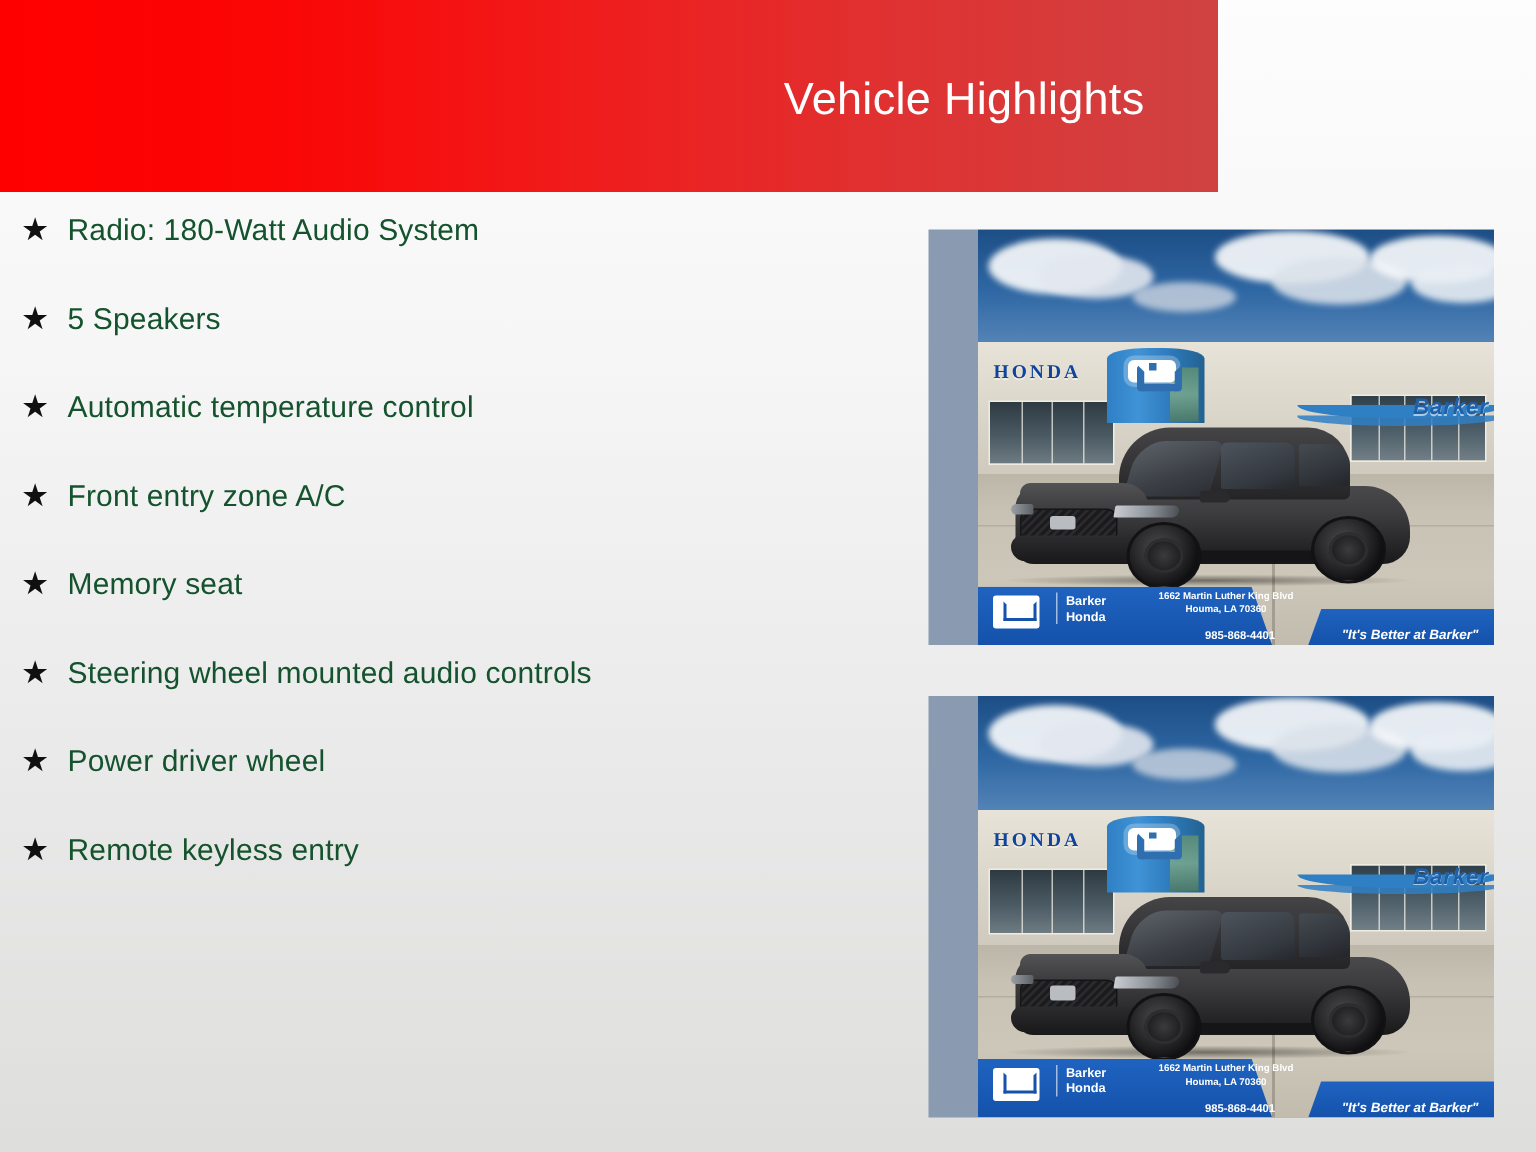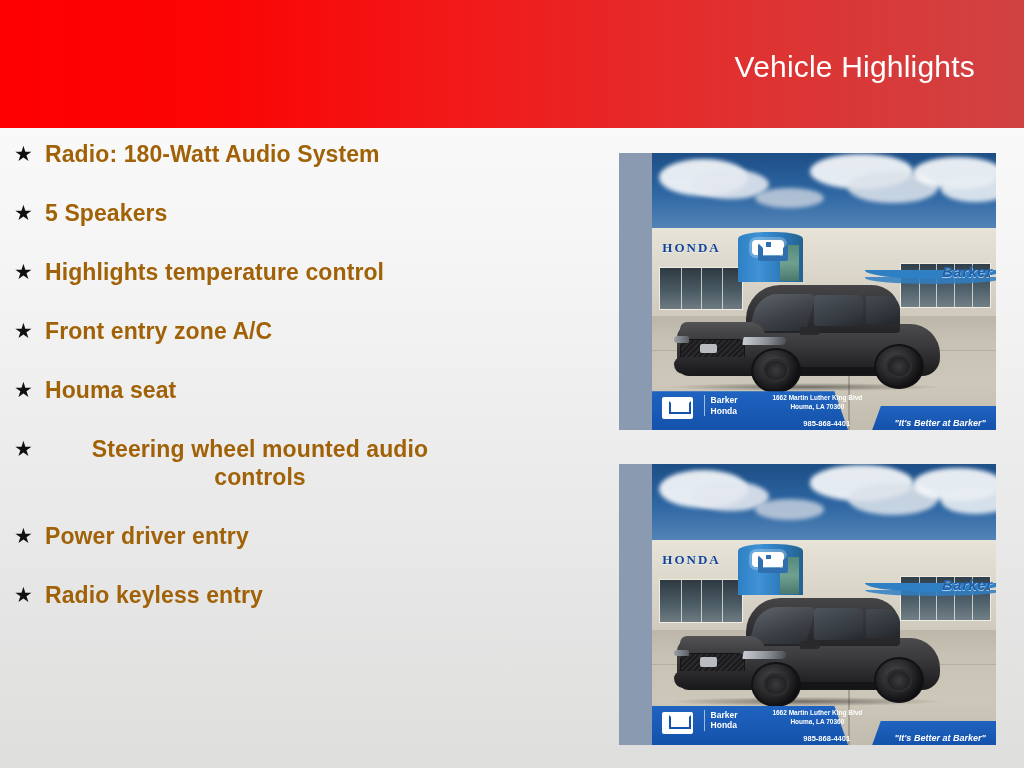--- a/index.html
+++ b/index.html
@@ -16,21 +16,21 @@
   .slide {
     position: relative;
     width: 1024px;
     height: 768px;
   }
 
   
   .header-banner {
     position: absolute;
     left: 0; top: 0;
-    width: 1024px; height: 128px;
+    width: 812px; height: 128px;
     background: linear-gradient(90deg, #ff0000 0%, #fb0505 22%, #f01c1c 48%, #df3232 74%, #d04242 100%);
   }
   .header-title {
     position: absolute;
     right: 49px;
     top: 50px;
     font-size: 30px;
     font-weight: 400;
     color: #ffffff;
     letter-spacing: 0.2px;
@@ -55,25 +55,24 @@
   }
   .bullet-star {
     flex: 0 0 auto;
     font-size: 21px;
     line-height: 28px;
     color: #101010;
     width: 31px;
   }
   .feature-text {
     flex: 1 1 auto;
-    font-size: 23px;
+    font-size: 20px;
     line-height: 28px;
-    color: #a16207;
+    color: #14532d;
     letter-spacing: 0.1px;
-    font-weight: bold;
   }
 
   
   .photo {
     position: absolute;
     left: 619px;
     width: 377px;
     overflow: hidden;
     background: #8a9ab0;
   }
@@ -340,46 +339,46 @@
       <span class="feature-text">Radio: 180-Watt Audio System</span>
     </li>
 
     <li class="feature-item">
       <span class="bullet-star">★</span>
       <span class="feature-text">5 Speakers</span>
     </li>
 
     <li class="feature-item">
       <span class="bullet-star">★</span>
-      <span class="feature-text">Highlights temperature control</span>
+      <span class="feature-text">Automatic temperature control</span>
     </li>
 
     <li class="feature-item">
       <span class="bullet-star">★</span>
       <span class="feature-text">Front entry zone A/C</span>
     </li>
 
     <li class="feature-item">
       <span class="bullet-star">★</span>
-      <span class="feature-text">Houma seat</span>
-    </li>
-
-    <li class="feature-item">
-      <span class="bullet-star">★</span>
-      <span class="feature-text" style="max-width:430px;text-align:center;">Steering wheel mounted audio controls</span>
-    </li>
-
-    <li class="feature-item">
-      <span class="bullet-star">★</span>
-      <span class="feature-text">Power driver entry</span>
-    </li>
-
-    <li class="feature-item">
-      <span class="bullet-star">★</span>
-      <span class="feature-text">Radio keyless entry</span>
+      <span class="feature-text">Memory seat</span>
+    </li>
+
+    <li class="feature-item">
+      <span class="bullet-star">★</span>
+      <span class="feature-text" style="max-width:430px;">Steering wheel mounted audio controls</span>
+    </li>
+
+    <li class="feature-item">
+      <span class="bullet-star">★</span>
+      <span class="feature-text">Power driver wheel</span>
+    </li>
+
+    <li class="feature-item">
+      <span class="bullet-star">★</span>
+      <span class="feature-text">Remote keyless entry</span>
     </li>
 
   </ul>
 
   <div class="photo photo-top">
     <div class="scene">
       <div class="sky">
         <div class="cloud c1"></div>
         <div class="cloud c2"></div>
         <div class="cloud c3"></div>

